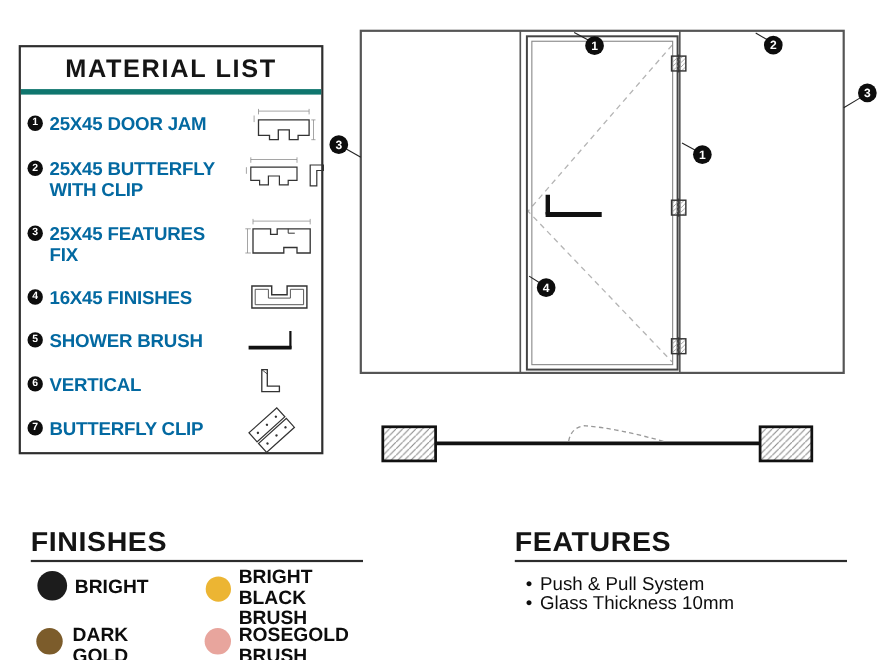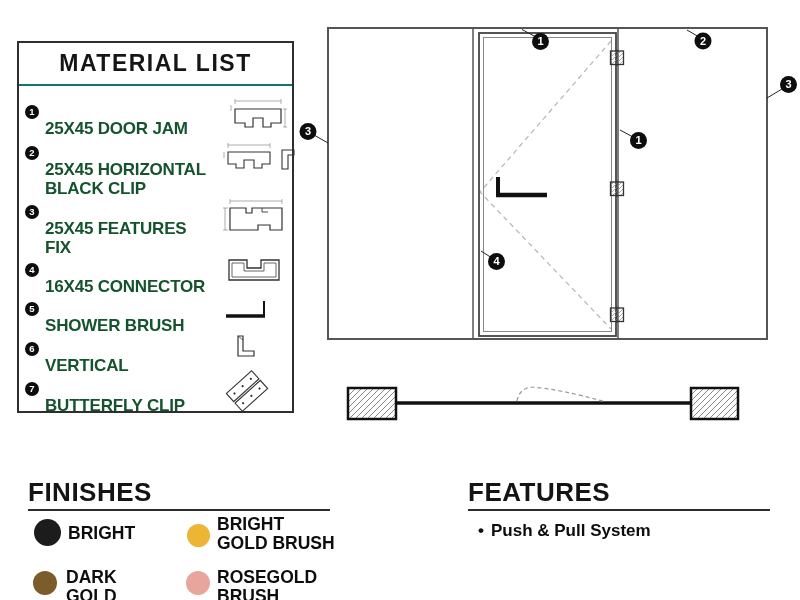--- a/index.html
+++ b/index.html
@@ -7,50 +7,50 @@
     width:800px;height:600px;background:#ffffff;overflow:hidden;position:relative;
     font-family:"Liberation Sans", sans-serif;color:#111;
   }
   
   .material-box{
     position:absolute;left:17px;top:41px;width:277px;height:372px;
     border:2px solid #2e2e2e;background:#fff;box-sizing:border-box;
   }
   .ml-header{
     position:absolute;left:0;top:0;width:100%;height:43px;
-    border-bottom:2px solid #0f766e;box-sizing:border-box;
+    border-bottom:5px solid #0f766e;box-sizing:border-box;
     display:flex;align-items:center;justify-content:center;
     font-size:23px;font-weight:bold;letter-spacing:1.5px;color:#151515;
   }
   .ml-item{position:absolute;left:0;width:100%;}
   .num-badge{
     position:absolute;left:6px;top:2px;width:14px;height:14px;border-radius:50%;
     background:#0d0d0d;color:#fff;font-size:9.5px;font-weight:bold;
     display:flex;align-items:center;justify-content:center;line-height:1;
   }
   .ml-label{
     position:absolute;left:26px;top:0;width:165px;
-    font-size:17px;font-weight:bold;line-height:19px;color:#14532d;letter-spacing:-0.2px;margin-top:16px;
+    font-size:17px;font-weight:bold;line-height:19px;color:#0369a1;letter-spacing:-0.2px;
   }
   .ml-icon{position:absolute;}
   
   .sec-title{
     position:absolute;font-size:26px;font-weight:bold;letter-spacing:0.5px;color:#141414;
     transform:scaleY(0.96);transform-origin:top left;white-space:nowrap;
   }
   .sec-rule{position:absolute;height:0;border-top:2px solid #2c2c2c;}
   
   .swatch-circle{position:absolute;border-radius:50%;}
   .swatch-label{
     position:absolute;font-size:17.5px;font-weight:bold;line-height:18.5px;color:#0d0d0d;
   }
   
   .features-list{position:absolute;left:478px;top:522px;margin:0;padding:0;list-style:none;}
   .features-list li{
-    font-size:17px;font-weight:bold;line-height:17.5px;color:#0d0d0d;margin-bottom:0;
+    font-size:17px;font-weight:normal;line-height:17.5px;color:#0d0d0d;margin-bottom:0;
   }
   .features-list li::before{content:"\2022";margin-right:7px;}
   .diagram-svg{position:absolute;left:298px;top:18px;}
 </style>
 </head>
 <body>
 
 <div class="material-box">
   <div class="ml-header">MATERIAL LIST</div>
 
@@ -68,21 +68,21 @@
             <line x1="58" y1="30" x2="62" y2="30"></line>
           <line x1="6" y1="8" x2="6" y2="14"></line>
         </g>
         <path d="M10,12 L56,12 L56,26 L46,26 L46,30 L38,30 L38,21 L28,21 L28,30 L20,30 L20,26 L10,26 Z" fill="none" stroke="#333" stroke-width="1.2"></path>
       </svg>
     </span>
   </div>
 
   <div class="ml-item" style="top:101px">
     <span class="num-badge">2</span>
-    <span class="ml-label">25X45 HORIZONTAL BLACK CLIP</span>
+    <span class="ml-label">25X45 BUTTERFLY WITH CLIP</span>
     <span class="ml-icon" style="left:201px;top:-2px">
       <svg width="78" height="34" viewBox="0 0 78 34">
         <g stroke="#8a8a8a" stroke-width="0.7" fill="none">
           <line x1="8" y1="3" x2="50" y2="3"></line>
             <line x1="8" y1="1" x2="8" y2="6"></line>
             <line x1="50" y1="1" x2="50" y2="6"></line>
           <line x1="4" y1="10" x2="4" y2="16"></line>
         </g>
         <path d="M8,10 L50,10 L50,22 L42,22 L42,26 L34,26 L34,18 L24,18 L24,26 L16,26 L16,22 L8,22 Z" fill="none" stroke="#333" stroke-width="1.1"></path>
         <path d="M62,8 L74,8 L74,13 L68,13 L68,27 L62,27 Z" fill="none" stroke="#333" stroke-width="1.1"></path>
@@ -104,21 +104,21 @@
             <line x1="1" y1="32" x2="6" y2="32"></line>
         </g>
         <path d="M8,10 L24,10 L24,15 L30,15 L30,10 L60,10 L60,32 L48,32 L48,27 L36,27 L36,32 L8,32 Z" fill="none" stroke="#333" stroke-width="1.2"></path>
         <path d="M40,10 L40,14 L46,14" fill="none" stroke="#333" stroke-width="0.9"></path>
       </svg>
     </span>
   </div>
 
   <div class="ml-item" style="top:218px">
     <span class="num-badge">4</span>
-    <span class="ml-label">16X45 CONNECTOR</span>
+    <span class="ml-label">16X45 FINISHES</span>
     <span class="ml-icon" style="left:204px;top:-7px">
       <svg width="62" height="32" viewBox="0 0 62 32">
         <path d="M6,6 L24,6 L24,14 L38,14 L38,6 L56,6 L56,26 L6,26 Z" fill="none" stroke="#333" stroke-width="1.3"></path>
         <path d="M9,9 L21,9 L21,17 L41,17 L41,9 L53,9 L53,23 L9,23 Z" fill="none" stroke="#555" stroke-width="0.9"></path>
       </svg>
     </span>
   </div>
 
   <div class="ml-item" style="top:257px">
     <span class="num-badge">5</span>
@@ -245,28 +245,29 @@
 </svg>
 
 <div>
   <div class="sec-title" style="left:28px;top:478px">FINISHES</div>
   <div class="sec-rule" style="left:28px;top:509px;width:302px"></div>
 
   <span class="swatch-circle" style="left: 34px; top: 519px; width: 27px; height: 27px; background-color: rgb(28, 28, 28);"></span>
   <div class="swatch-label" style="left:68px;top:524px;width:100px">BRIGHT</div>
 
   <span class="swatch-circle" style="left: 187px; top: 524px; width: 23px; height: 23px; background-color: rgb(236, 181, 51);"></span>
-  <div class="swatch-label" style="left:217px;top:515px;width:118px">BRIGHT GOLD BRUSH</div>
+  <div class="swatch-label" style="left:217px;top:515px;width:118px">BRIGHT BLACK BRUSH</div>
 
   <span class="swatch-circle" style="left: 33px; top: 571px; width: 24px; height: 24px; background-color: rgb(124, 92, 43);"></span>
   <div class="swatch-label" style="left:66px;top:568px;width:105px">DARK GOLD BRUSH</div>
 
   <span class="swatch-circle" style="left: 186px; top: 571px; width: 24px; height: 24px; background-color: rgb(232, 165, 157);"></span>
   <div class="swatch-label" style="left:217px;top:568px;width:105px">ROSEGOLD BRUSH</div>
 </div>
 
 <div>
   <div class="sec-title" style="left:468px;top:478px">FEATURES</div>
   <div class="sec-rule" style="left:468px;top:509px;width:302px"></div>
   <ul class="features-list">
     <li>Push &amp; Pull System</li>
+    <li>Glass Thickness 10mm</li>
   </ul>
 </div>
 
 </body></html>

